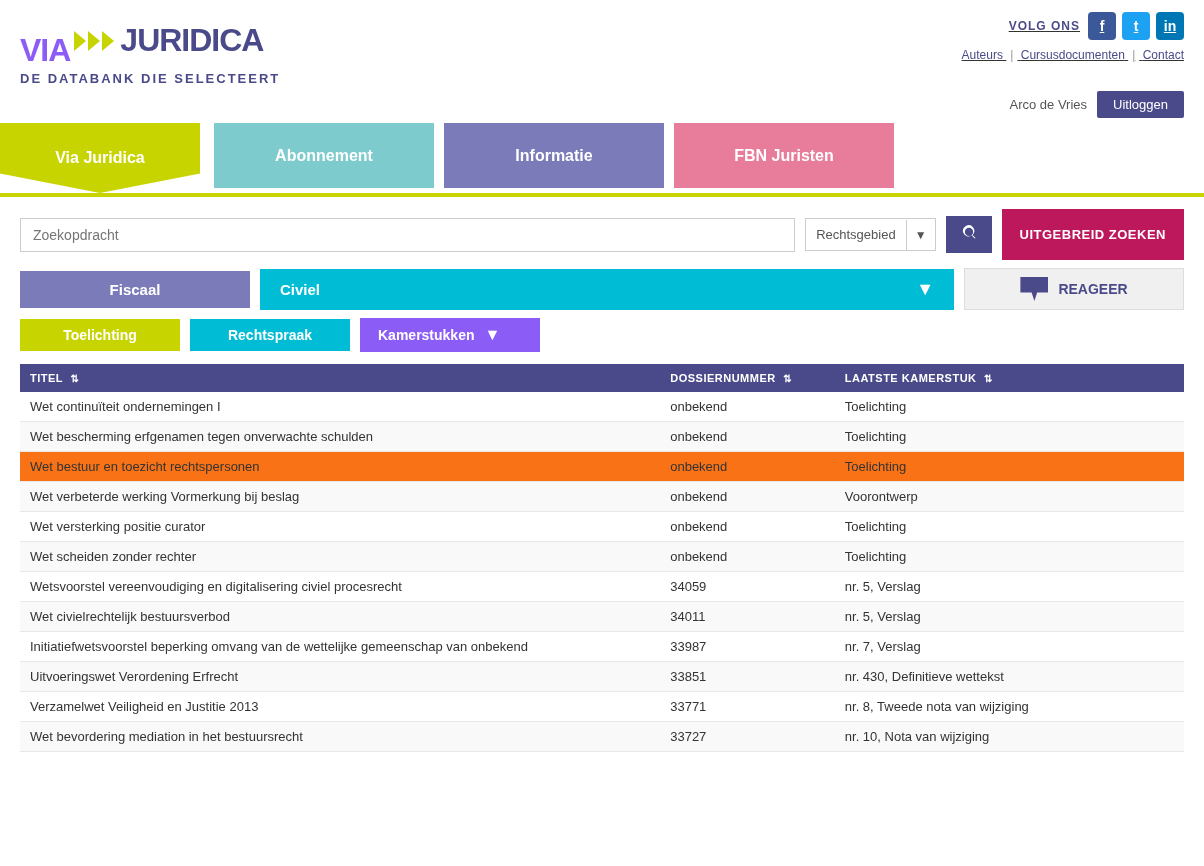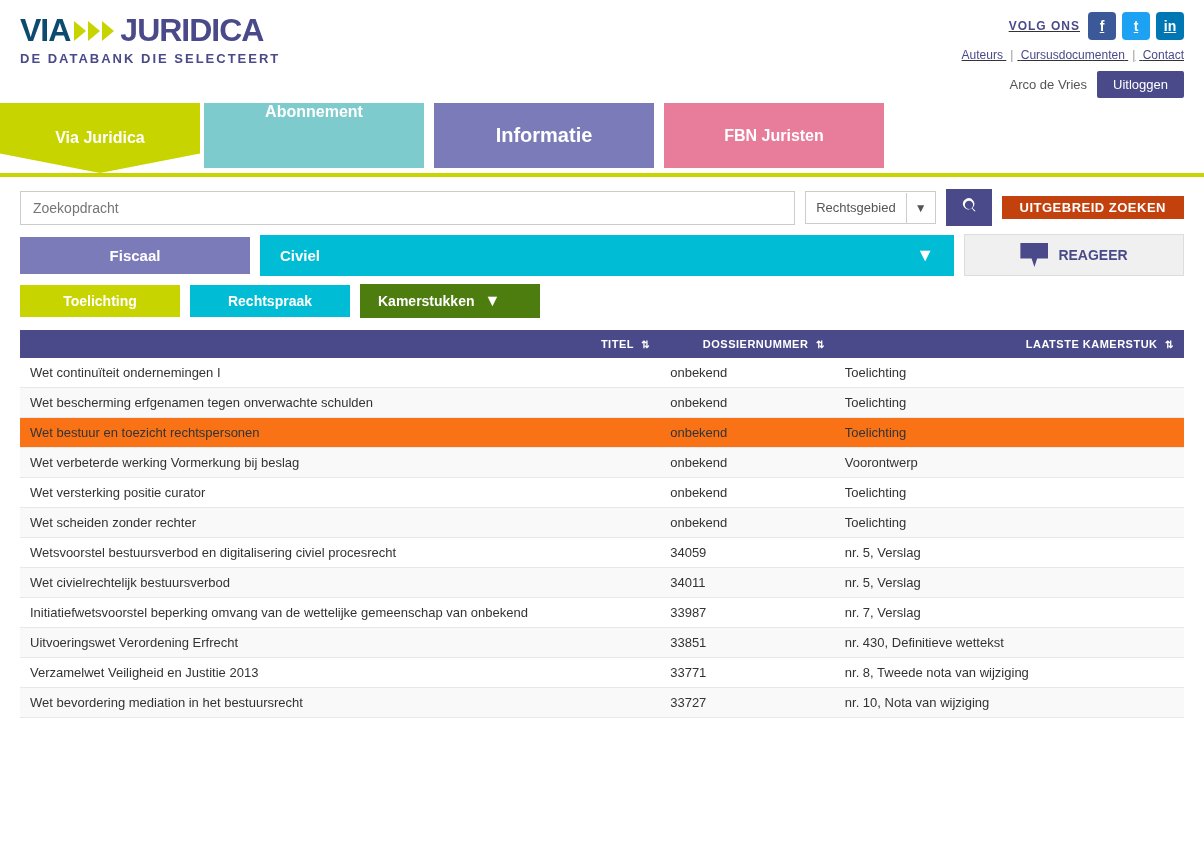--- a/index.html
+++ b/index.html
@@ -1,19 +1,19 @@
 <!DOCTYPE html>
 <html><head>
   <meta charset="utf-8">
   <style>
     * { margin: 0; padding: 0; box-sizing: border-box; }
     body { font-family: Arial, sans-serif; font-size: 13px; background: #fff; color: #333; }
     .logo-area { display: flex; flex-direction: column; }
     .logo-top { display: flex; align-items: center; }
-    .logo-via { font-size: 32px; font-weight: 900; color: #0c4a6e; letter-spacing: -1px; }
+    .logo-via { font-size: 32px; font-weight: 900; color: #8b5cf6; letter-spacing: -1px; margin-top: 20px; }
     .logo-arrows { display: flex; align-items: center; margin: 0 4px; }
     .logo-arrows span { display: inline-block; width: 0; height: 0; border-top: 10px solid transparent; border-bottom: 10px solid transparent; border-left: 12px solid #c8d400; margin-right: 2px; }
     .logo-juridica { font-size: 32px; font-weight: 900; color: #4a4a8a; letter-spacing: -1px; }
     .logo-sub { font-size: 13px; font-weight: bold; color: #4a4a8a; letter-spacing: 2px; margin-top: 2px; }
     .social-row { display: flex; align-items: center; gap: 8px; margin-bottom: 8px; }
     .volg-ons { font-weight: bold; font-size: 12px; color: #4a4a8a; letter-spacing: 1px; }
     .social-icon { width: 28px; height: 28px; border-radius: 4px; display: flex; align-items: center; justify-content: center; font-weight: bold; font-size: 14px; color: #fff; }
     .social-fb { background: #3b5998; }
     .social-tw { background: #1da1f2; }
     .social-li { background: #0077b5; }
@@ -27,21 +27,21 @@
     .uitloggen-btn { background: #4a4a8a; color: #fff; border: none; padding: 6px 16px; font-size: 13px; cursor: pointer; border-radius: 2px; }
 
     
     .yellow-line { height: 4px; background: #c8d400; margin: 0; }
     .search-input { flex: 1; padding: 8px 12px; border: 1px solid #ccc; font-size: 14px; outline: none; }
 
     
     .table-area { padding: 0 20px; }
     .data-table { width: 100%; border-collapse: collapse; font-size: 13px; }
     .data-table thead tr { background: #4a4a8a; color: #fff; }
-    .data-table thead th { padding: 8px 10px; text-align: right; font-size: 11px; letter-spacing: 0.5px; font-weight: bold; }
+    .data-table thead th { padding: 8px 10px; text-align: left; font-size: 11px; letter-spacing: 0.5px; font-weight: bold; }
     .data-table thead th .sort-arrows { display: inline-block; margin-left: 4px; font-size: 10px; }
     .data-table tbody tr { border-bottom: 1px solid #e8e8e8; }
     .data-table tbody tr:nth-child(even) { background: #f9f9f9; }
     .data-table tbody td { padding: 7px 10px; }
     .col-title { width: 55%; }
     .col-dossier { width: 15%; }
     .col-kamerstuk { width: 30%; }
 
     
     .header-full { background: #fff; }
@@ -91,25 +91,25 @@
     <span class="user-name">Arco de Vries</span>
     <button class="uitloggen-btn">Uitloggen</button>
   </div>
 </div>
 
 <div style="display:flex; padding: 0 0 0 0; background:#fff; padding-left: 0px;">
 
   <div style="background:#c8d400; width:200px; min-height:70px; display:flex; align-items:center; justify-content:center; position:relative; clip-path: polygon(0 0, 100% 0, 100% 72%, 50% 100%, 0 72%); z-index:2;">
     <span style="color:#fff; font-size:16px; font-weight:bold;">Via Juridica</span>
   </div>
-  <div style="background:#7ecbce; width:220px; height:65px; display:flex; align-items:flex-start; justify-content:center; margin-left:4px;">
+  <div style="background:#7ecbce; width:220px; height:65px; display:flex; align-items:center; justify-content:center; margin-left:14px;">
     <span style="color:#fff; font-size:16px; font-weight:bold;">Abonnement</span>
   </div>
   <div style="background:#7b7bba; width:220px; height:65px; display:flex; align-items:center; justify-content:center; margin-left:10px;">
-    <span style="color:#fff; font-size:20px; font-weight:bold;">Informatie</span>
+    <span style="color:#fff; font-size:16px; font-weight:bold;">Informatie</span>
   </div>
   <div style="background:#e87d9b; width:220px; height:65px; display:flex; align-items:center; justify-content:center; margin-left:10px;">
     <span style="color:#fff; font-size:16px; font-weight:bold;">FBN Juristen</span>
   </div>
 </div>
 
 <div class="yellow-line"></div>
 
 <div style="display:flex; align-items:center; padding: 12px 20px 8px 20px; gap:10px;">
 
@@ -119,40 +119,40 @@
     <span style="padding: 8px 10px; font-size:13px; color:#555;">Rechtsgebied</span>
     <span style="padding:8px 8px; border-left:1px solid #ccc; color:#555; font-size:12px;">▼</span>
   </div>
 
   <button style="background:#4a4a8a; border:none; padding:8px 14px; cursor:pointer;">
     <svg width="18" height="18" viewBox="0 0 24 24" fill="#fff">
       <path d="M21 19l-4.35-4.35A7.5 7.5 0 1 0 4.5 12a7.5 7.5 0 0 0 11.15 3.15L19 19l2 2-2-2zm-9-3a5.5 5.5 0 1 1 0-11 5.5 5.5 0 0 1 0 11z"></path>
     </svg>
   </button>
 
-  <button style="background:#c2410c; color:#fff; border:none; padding:4px 18px; font-size:13px; font-weight:bold; cursor:pointer; letter-spacing:0.5px; white-space:nowrap;">UITGEBREID ZOEKEN</button>
+  <button style="background:#be185d; color:#fff; border:none; padding:18px 18px; font-size:13px; font-weight:bold; cursor:pointer; letter-spacing:0.5px; white-space:nowrap;">UITGEBREID ZOEKEN</button>
 </div>
 
 <div style="display:flex; align-items:center; padding: 0 20px 8px 20px; gap:10px;">
   <button style="background:#7b7bba; color:#fff; border:none; padding:10px 0; font-size:15px; font-weight:bold; cursor:pointer; width:230px;">Fiscaal</button>
   <button style="background:#00bcd4; color:#fff; border:none; padding:10px 20px; font-size:15px; font-weight:bold; cursor:pointer; flex:1; display:flex; justify-content:space-between; align-items:center;">
     <span>Civiel</span>
     <span style="font-size:18px;">▼</span>
   </button>
 
   <button style="display:flex; align-items:center; gap:10px; background:#f0f0f0; border:1px solid #ddd; padding:8px 18px; font-size:14px; font-weight:bold; color:#4a4a8a; cursor:pointer; white-space:nowrap; min-width:220px; justify-content:center;">
     <span style="display:inline-block; width:28px; height:24px; background:#4a4a8a; clip-path: polygon(0 0, 100% 0, 100% 65%, 60% 65%, 50% 100%, 40% 65%, 0 65%);"></span>
     <span>REAGEER</span>
   </button>
 </div>
 
 <div style="display:flex; align-items:center; padding: 0 20px 12px 20px; gap:10px;">
   <button style="background:#c8d400; color:#fff; border:none; padding:8px 18px; font-size:14px; font-weight:bold; cursor:pointer; min-width:160px;">Toelichting</button>
   <button style="background:#00bcd4; color:#fff; border:none; padding:8px 18px; font-size:14px; font-weight:bold; cursor:pointer; min-width:160px;">Rechtspraak</button>
-  <button style="background:#4d7c0f; color:#fff; border:none; padding:8px 18px; font-size:14px; font-weight:bold; cursor:pointer; display:flex; align-items:center; gap:10px; min-width:180px;">
+  <button style="background:#8b5cf6; color:#fff; border:none; padding:8px 18px; font-size:14px; font-weight:bold; cursor:pointer; display:flex; align-items:center; gap:10px; min-width:180px;">
     <span>Kamerstukken</span>
     <span style="font-size:16px;">▼</span>
   </button>
 </div>
 
 <div class="table-area">
   <table class="data-table">
     <thead>
       <tr>
         <th class="col-title">
@@ -194,21 +194,21 @@
           <td style="padding: 7px 10px; border-bottom: 1px solid rgb(232, 232, 232);">Wet versterking positie curator</td>
           <td style="padding: 7px 10px; border-bottom: 1px solid rgb(232, 232, 232);">onbekend</td>
           <td style="padding: 7px 10px; border-bottom: 1px solid rgb(232, 232, 232);">Toelichting</td>
         </tr>
         <tr style="background: rgb(249, 249, 249);">
           <td style="padding: 7px 10px; border-bottom: 1px solid rgb(232, 232, 232);">Wet scheiden zonder rechter</td>
           <td style="padding: 7px 10px; border-bottom: 1px solid rgb(232, 232, 232);">onbekend</td>
           <td style="padding: 7px 10px; border-bottom: 1px solid rgb(232, 232, 232);">Toelichting</td>
         </tr>
         <tr style="background: rgb(255, 255, 255);">
-          <td style="padding: 7px 10px; border-bottom: 1px solid rgb(232, 232, 232);">Wetsvoorstel bestuursverbod en digitalisering civiel procesrecht</td>
+          <td style="padding: 7px 10px; border-bottom: 1px solid rgb(232, 232, 232);">Wetsvoorstel vereenvoudiging en digitalisering civiel procesrecht</td>
           <td style="padding: 7px 10px; border-bottom: 1px solid rgb(232, 232, 232);">34059</td>
           <td style="padding: 7px 10px; border-bottom: 1px solid rgb(232, 232, 232);">nr. 5, Verslag</td>
         </tr>
         <tr style="background: rgb(249, 249, 249);">
           <td style="padding: 7px 10px; border-bottom: 1px solid rgb(232, 232, 232);">Wet civielrechtelijk bestuursverbod</td>
           <td style="padding: 7px 10px; border-bottom: 1px solid rgb(232, 232, 232);">34011</td>
           <td style="padding: 7px 10px; border-bottom: 1px solid rgb(232, 232, 232);">nr. 5, Verslag</td>
         </tr>
         <tr style="background: rgb(255, 255, 255);">
           <td style="padding: 7px 10px; border-bottom: 1px solid rgb(232, 232, 232);">Initiatiefwetsvoorstel beperking omvang van de wettelijke gemeenschap van onbekend</td>

